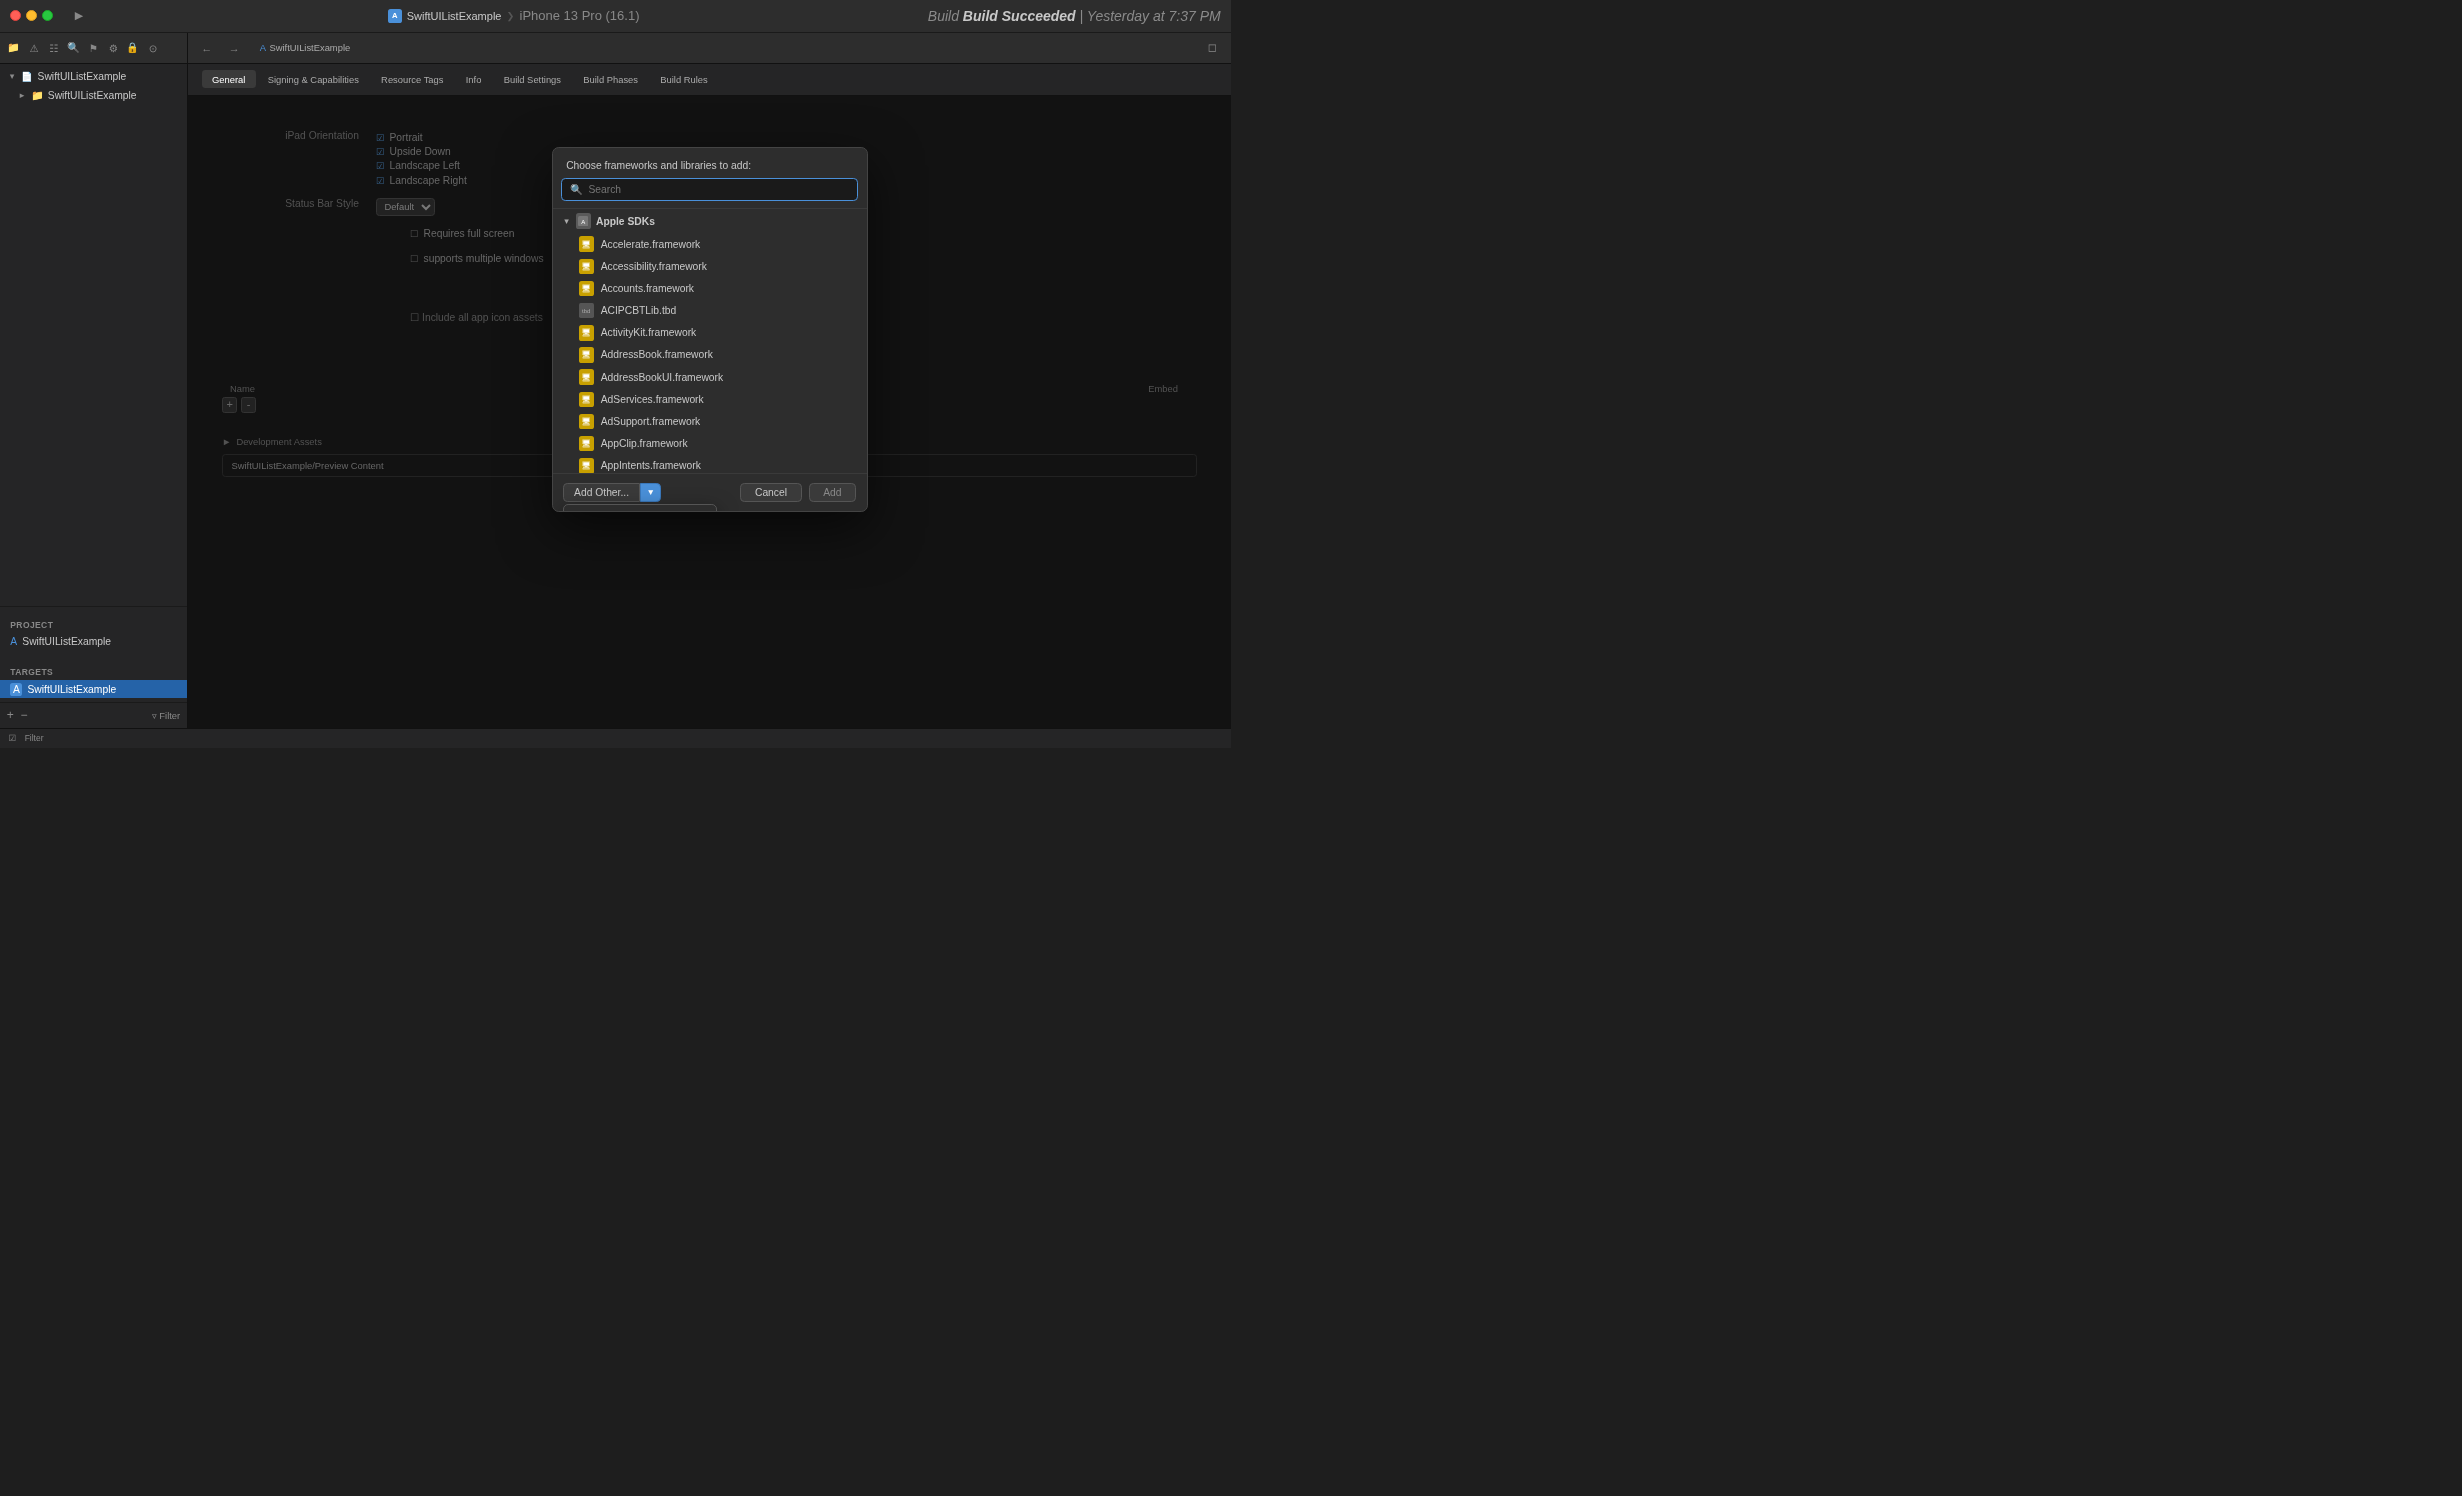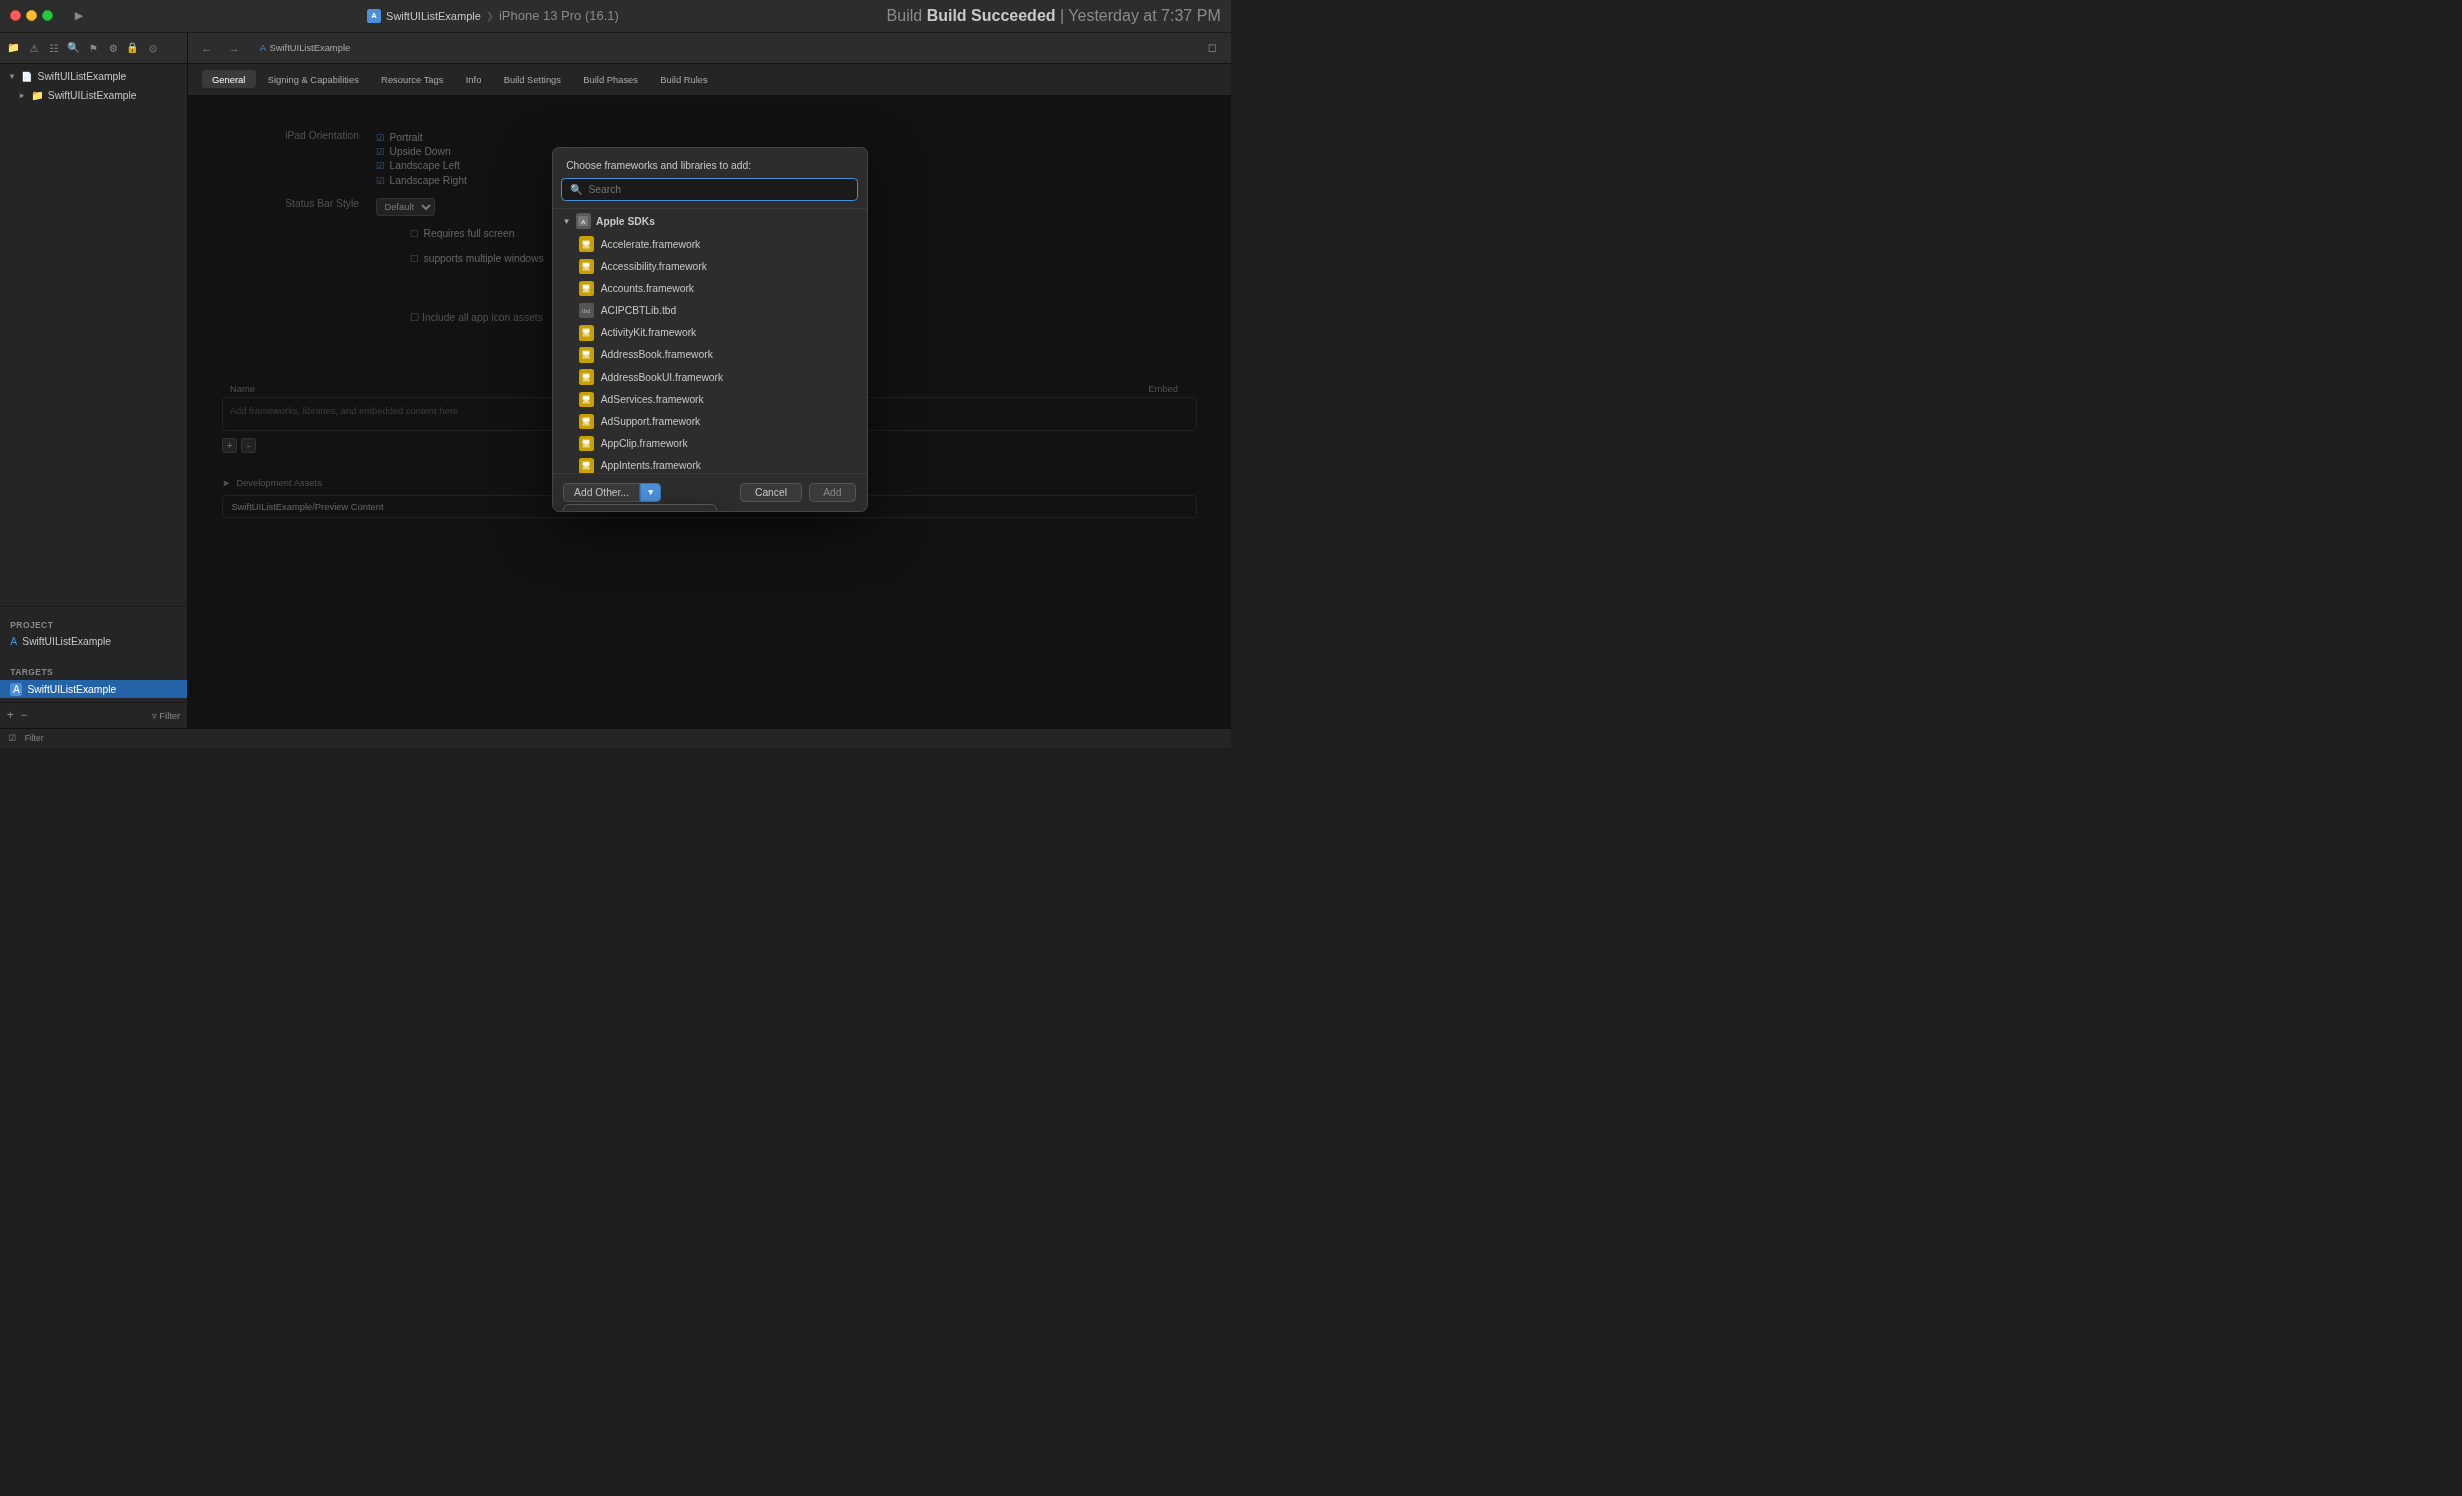--- a/index.html
+++ b/index.html
@@ -55,22 +55,23 @@
       color: #c8c8c8;
       font-size: 11px;
       font-weight: 500;
     }
     .titlebar-right {
       display: flex;
       align-items: center;
       gap: 6.8px;
     }
     .build-status {
-      font-size: 16px;
+      font-size: 14px;
       color: #8a8a8a;
+      font-style: italic;
     }
     .build-status strong {
       color: #c8c8c8;
     }
     .sidebar-content {
       flex: 1;
       overflow-y: auto;
       padding: 3.4px 0;
     }
     .tree-item {
@@ -655,23 +656,20 @@
             </div>
           </div>
 
           <div style="height:51px;"></div>
 
           <div>
             <div class="embed-header">
               <span class="embed-col-header" style="flex:1;margin-left:8px;">Name</span>
               <span class="embed-col-header" style="width:68px;text-align:center;">Embed</span>
             </div>
-            <div style="border:0.9px solid #3a3a3a;border-radius:3.4px;min-height:34px;padding:6.8px;margin-bottom:6.8px;">
-              <span style="color:#666;font-size:9.4px;">Add frameworks, libraries, and embedded content here</span>
-            </div>
             <div class="plus-minus-row">
               <div class="pm-btn">+</div>
               <div class="pm-btn">-</div>
             </div>
           </div>
 
           <div style="height:17px;"></div>
 
           <div>
             <div class="section-disclosure">

